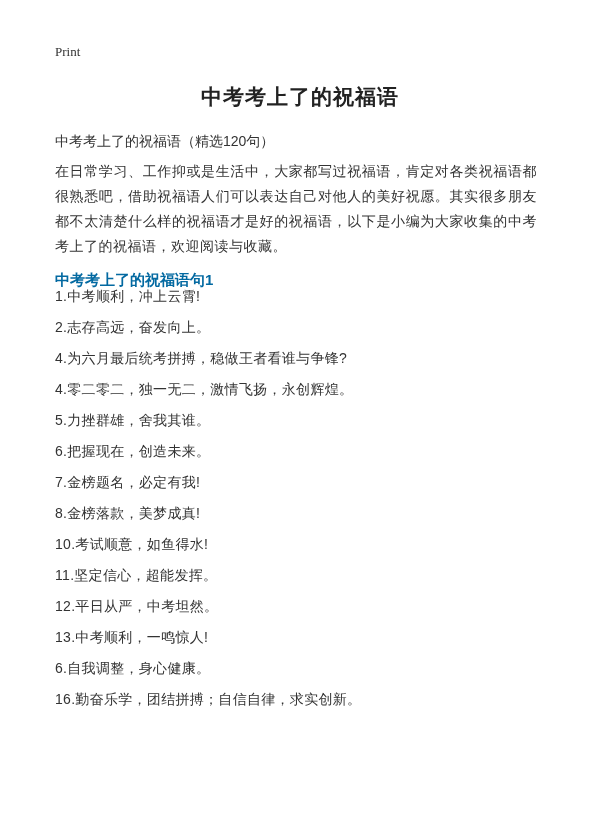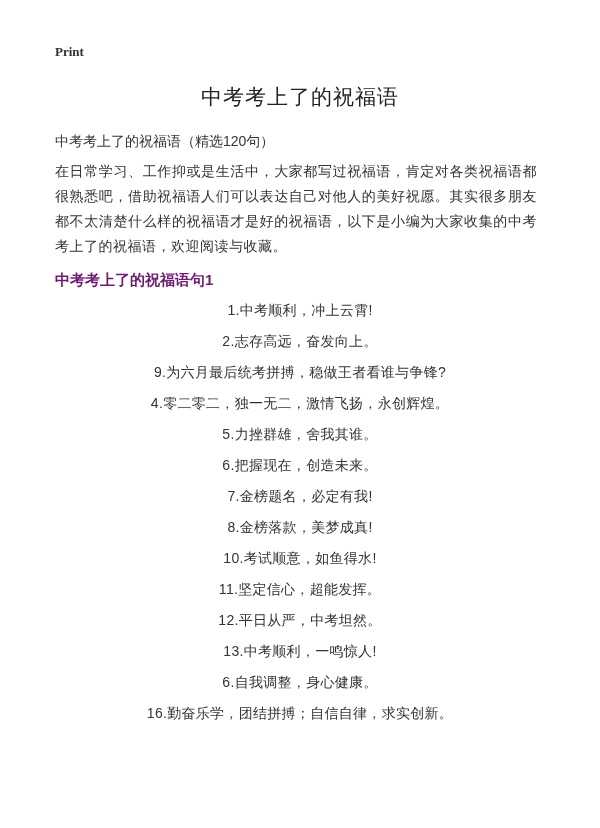--- a/index.html
+++ b/index.html
@@ -22,26 +22,25 @@
     background: #ffffff;
   }
   .print-label {
     display: inline-block;
     font-family: "Liberation Serif", serif;
     font-size: 13px;
     line-height: 15px;
     color: #333333;
     text-decoration: none;
     cursor: pointer;
-    font-weight: bold;
   }
   .doc-title {
     font-size: 21px;
     line-height: 24px;
-    font-weight: normal;
+    font-weight: bold;
     text-align: center;
     color: #222222;
     margin: 25px 0 0 0;
     letter-spacing: 1px;
   }
   .subtitle {
     font-size: 14px;
     line-height: 16px;
     margin: 24px 0 0 0;
   }
@@ -49,26 +48,24 @@
     font-size: 14px;
     line-height: 25px;
     margin: 10px 8px 0 0;
     text-align: justify;
     letter-spacing: 0.5px;
   }
   .section-heading {
     font-size: 15px;
     line-height: 18px;
     font-weight: bold;
-    color: #701a75;
+    color: #0369a1;
     margin: 12px 0 0 0;
   }
   .blessing-list {
-    margin-top: 14px;
-    text-align: center;
   }
   .blessing-list .item {
     font-size: 14px;
     line-height: 15px;
     margin: 0 0 16px 0;
     letter-spacing: 0.3px;
   }
 </style>
 </head>
 <body>
@@ -81,21 +78,21 @@
 
   <p class="subtitle">中考考上了的祝福语（精选120句）</p>
 
   <p class="intro">在日常学习、工作抑或是生活中，大家都写过祝福语，肯定对各类祝福语都很熟悉吧，借助祝福语人们可以表达自己对他人的美好祝愿。其实很多朋友都不太清楚什么样的祝福语才是好的祝福语，以下是小编为大家收集的中考考上了的祝福语，欢迎阅读与收藏。</p>
 
   <h2 class="section-heading">中考考上了的祝福语句1</h2>
 
   <div class="blessing-list">
     <p class="item">1.中考顺利，冲上云霄!</p>
     <p class="item">2.志存高远，奋发向上。</p>
-    <p class="item">9.为六月最后统考拼搏，稳做王者看谁与争锋?</p>
+    <p class="item">4.为六月最后统考拼搏，稳做王者看谁与争锋?</p>
     <p class="item">4.零二零二，独一无二，激情飞扬，永创辉煌。</p>
     <p class="item">5.力挫群雄，舍我其谁。</p>
     <p class="item">6.把握现在，创造未来。</p>
     <p class="item">7.金榜题名，必定有我!</p>
     <p class="item">8.金榜落款，美梦成真!</p>
     <p class="item">10.考试顺意，如鱼得水!</p>
     <p class="item">11.坚定信心，超能发挥。</p>
     <p class="item">12.平日从严，中考坦然。</p>
     <p class="item">13.中考顺利，一鸣惊人!</p>
     <p class="item">6.自我调整，身心健康。</p>

